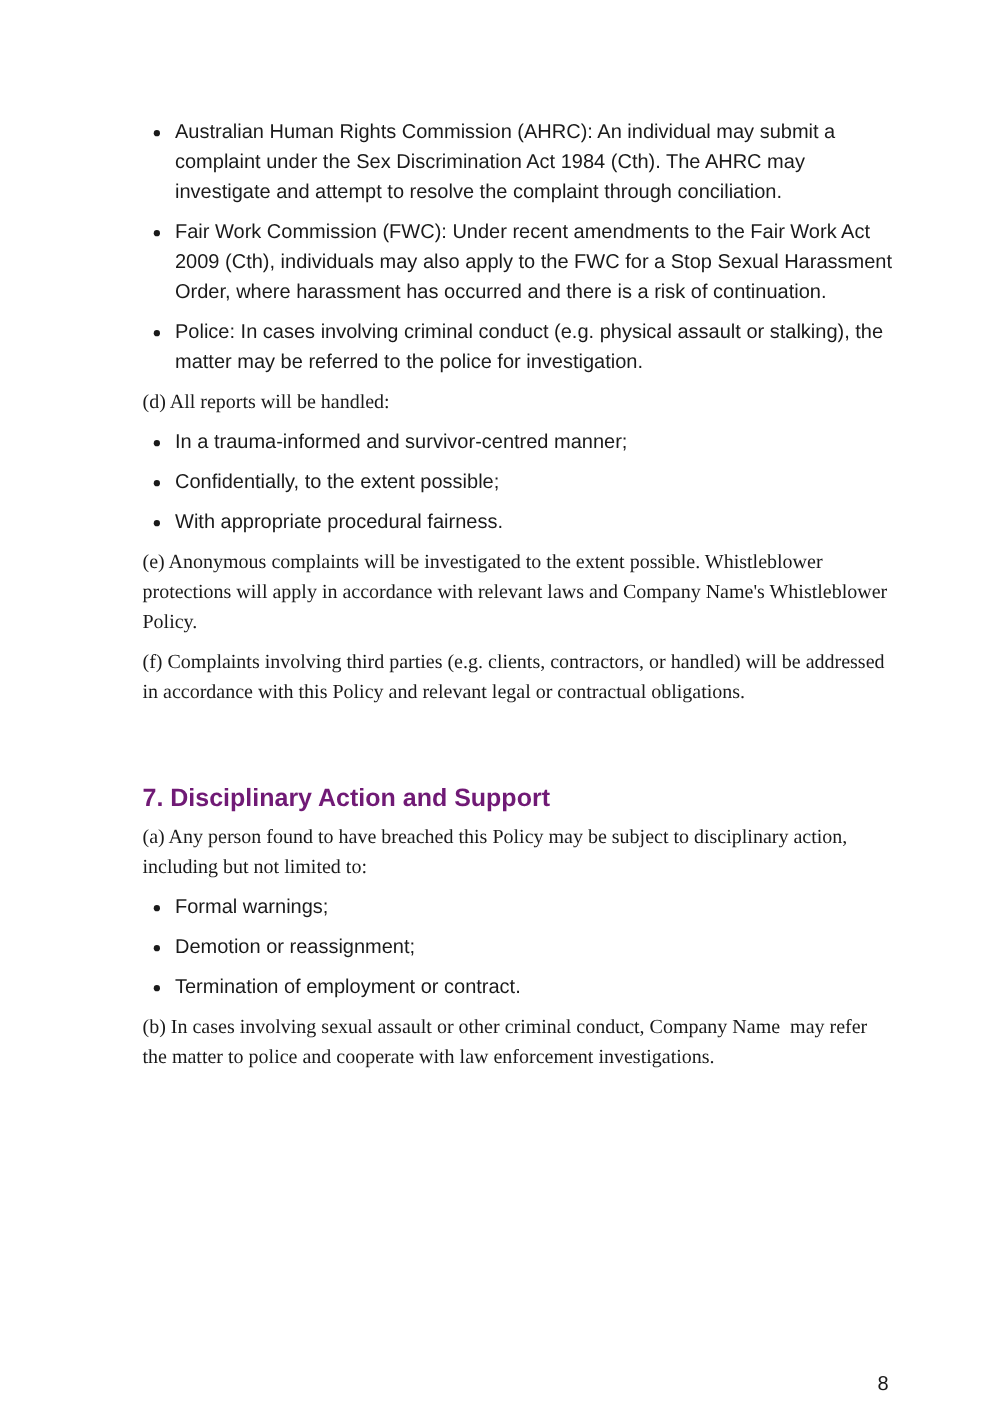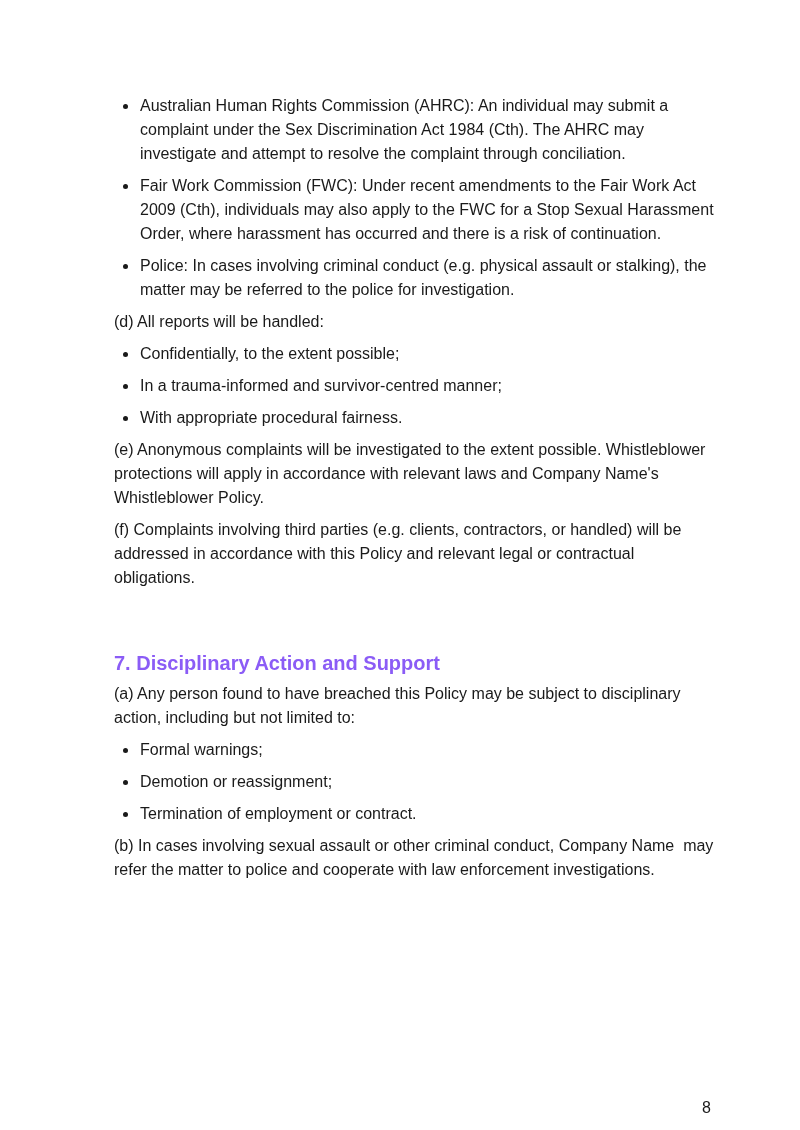--- a/index.html
+++ b/index.html
@@ -37,27 +37,28 @@
       position: absolute;
       left: 9px;
       top: 10px;
       width: 5px;
       height: 5px;
       border-radius: 50%;
       background: #1a1a1a;
     }
     p.para {
       margin: 0 0 8px 0;
+      font-family: Liberation Serif, serif;
     }
     h2.section-title {
       font-size: 20px;
       line-height: 26px;
       font-weight: bold;
       margin: 60px 0 6px 0;
-      color: #8b5cf6;
+      color: #701a75;
     }
     .page-number {
       position: absolute;
       left: 702px;
       top: 1098px;
       font-size: 16px;
       line-height: 20px;
       color: #1a1a1a;
     }
     .pre-space { white-space: pre-wrap; }
@@ -79,25 +80,25 @@
     <li>
       <span class="dot"></span>
       <span>Police: In cases involving criminal conduct (e.g. physical assault or stalking), the matter may be referred to the police for investigation.</span>
     </li>
   </ul>
 
   <p class="para">(d) All reports will be handled:</p>
   <ul class="bullets">
     <li>
       <span class="dot"></span>
-      <span>Confidentially, to the extent possible;</span>
+      <span>In a trauma-informed and survivor-centred manner;</span>
     </li>
     <li>
       <span class="dot"></span>
-      <span>In a trauma-informed and survivor-centred manner;</span>
+      <span>Confidentially, to the extent possible;</span>
     </li>
     <li>
       <span class="dot"></span>
       <span>With appropriate procedural fairness.</span>
     </li>
   </ul>
 
   <p class="para">(e) Anonymous complaints will be investigated to the extent possible. Whistleblower protections will apply in accordance with relevant laws and Company Name's Whistleblower Policy.</p>
   <p class="para">(f) Complaints involving third parties (e.g. clients, contractors, or handled) will be addressed in accordance with this Policy and relevant legal or contractual obligations.</p>
 

